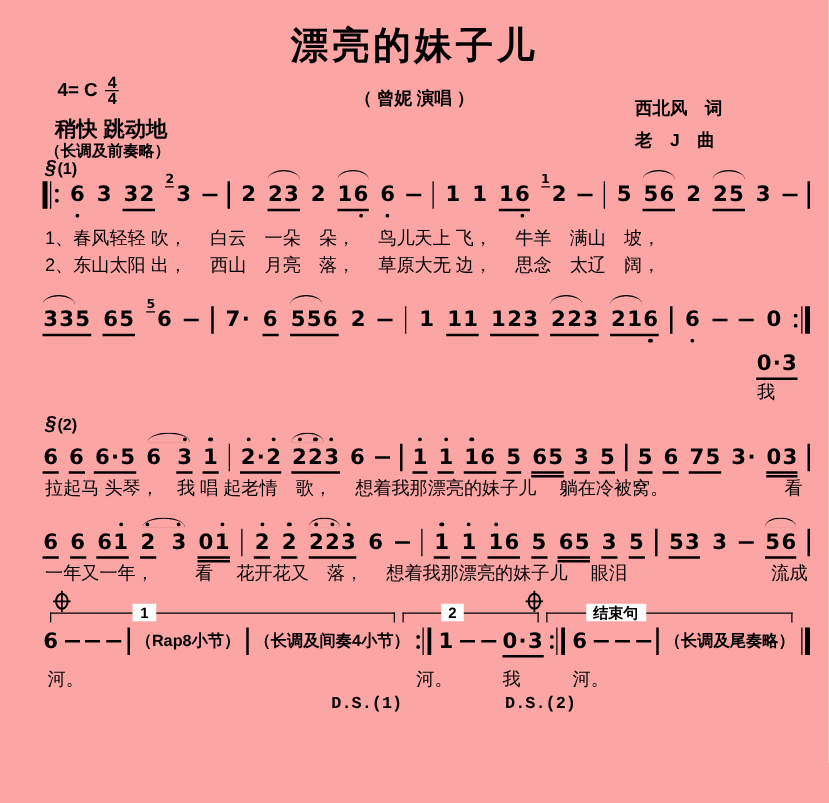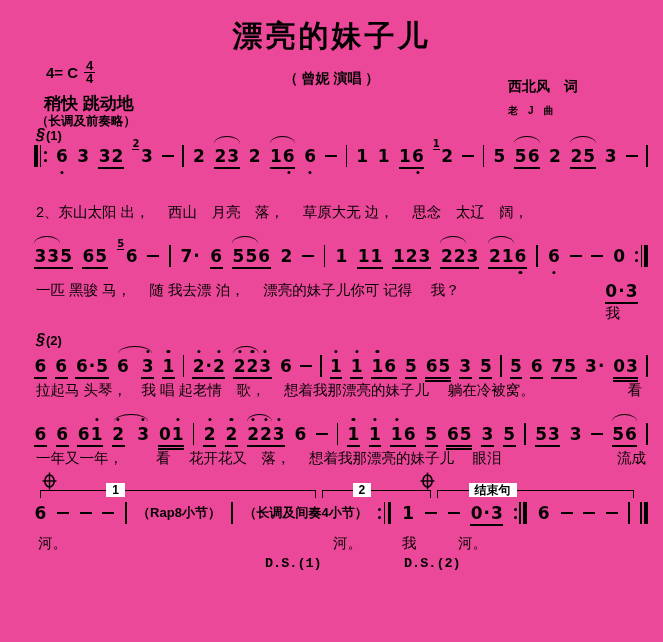--- a/index.html
+++ b/index.html
@@ -1,29 +1,29 @@
 <!DOCTYPE html>
 <html><head>
 <meta charset="utf-8">
 <style>
   html,body{margin:0;padding:0;background:#e8e8e8;}
-  #page{position:relative;width:663px;height:642px;background:#ec4899;color:#000;
+  #page{position:relative;width:663px;height:642px;background:#fca5a5;color:#000;
         font-family:"Liberation Sans",sans-serif;overflow:hidden;}
 
   
   .title{position:absolute;top:16px;left:0;right:0;text-align:center;
          font-size:30px;font-weight:700;letter-spacing:3px;}
   .subtitle{position:absolute;top:70px;left:0;right:0;text-align:center;font-size:14px;font-weight:700;}
   .keysig{position:absolute;left:46px;top:60px;font-size:15px;font-weight:700;display:flex;align-items:center;gap:6px;}
   .tsfrac{display:inline-flex;flex-direction:column;align-items:center;line-height:12px;font-size:13px;font-weight:700;}
   .tsfrac .tsn{border-bottom:1.5px solid #000;padding:0 2px;}
   .tempo{position:absolute;left:44px;top:92px;font-size:17px;font-weight:700;}
   .prelude{position:absolute;left:36px;top:113px;font-size:12.5px;font-weight:600;}
   .credit-lyr{position:absolute;left:508px;top:78px;font-size:14px;font-weight:600;}
-  .credit-comp{position:absolute;left:508px;top:104px;font-size:10px;font-weight:600;}
+  .credit-comp{position:absolute;left:508px;top:104px;font-size:14px;font-weight:600;}
 
   
   .segno{position:absolute;left:36px;font-size:13px;font-weight:700;}
   .segno .sg{font-size:16px;font-style:italic;font-weight:700;margin-right:1px;}
   .segno1{top:126px;} .segno2{top:331px;}
 
   
   .nrow{position:absolute;left:34px;width:614px;display:flex;align-items:center;
         justify-content:space-between;height:30px;}
   .nrow1{top:141px;} .nrow2{top:241px;} .nrow3{top:351px;} .nrow4{top:419px;} .nrow5{top:498px;}
@@ -182,20 +182,21 @@
         <span class="ch">5</span>
         <i class="ul b1"></i>
         <i class="slur" style="left: 0%; width: 100%;"></i>
       </span>
       <span class="note">
         <span class="ch">3</span>
       </span>
       <i class="dash"></i>
       <i class="bar"></i>
     </div>
+  <div class="lyr lyr1a" id="lyr0a"><span>1、春风轻轻 吹，　 白云　一朵　朵，　 鸟儿天上 飞，　 牛羊　满山　坡，</span></div>
   <div class="lyr lyr1b" id="lyr0b"><span>2、东山太阳 出，　 西山　月亮　落，　 草原大无 边，　 思念　太辽　阔，</span></div>
 
   <div class="nrow nrow2" id="nrow1">
       <span class="note">
         <span class="ch">3</span>
         <span class="ch">3</span>
         <span class="ch">5</span>
         <i class="ul b1"></i>
         <i class="slur" style="left: 0%; width: 66.6667%;"></i>
       </span>
@@ -269,21 +270,21 @@
       </span>
       <span class="rsgn">
         <span class="ddots">
           <i></i>
           <i></i>
         </span>
         <i class="thin"></i>
         <i class="thick"></i>
       </span>
     </div>
-  <div class="lyr lyr2a" id="lyr1a"><span>一匹 黑骏 马，　 随 我去漂 泊，　 漂亮的妹子儿你可 记得　 我？</span><span class="note pickup"><span class="ch">0</span><span class="ch">·</span><span class="ch">3</span><i class="ul b1"></i></span></div>
+  <div class="lyr lyr2a" id="lyr1a"><span class="note pickup"><span class="ch">0</span><span class="ch">·</span><span class="ch">3</span><i class="ul b1"></i></span></div>
   <div class="lyr lyr2b" id="lyr1b"><span class="tail tailpad1">我</span></div>
 
   <div class="nrow nrow3" id="nrow2">
       <span class="note">
         <span class="ch">6</span>
         <i class="ul b1"></i>
       </span>
       <span class="note">
         <span class="ch">6</span>
         <i class="ul b1"></i>
@@ -547,20 +548,21 @@
         <i class="thin"></i>
         <i class="thick"></i>
       </span>
       <span class="note">
         <span class="ch">6</span>
       </span>
       <i class="dash"></i>
       <i class="dash"></i>
       <i class="dash"></i>
       <i class="bar"></i>
+      <span class="ptext">（长调及尾奏略）</span>
       <span class="rsgn">
         <i class="thin"></i>
         <i class="thick"></i>
       </span>
     </div>
 
   <div class="elyr elyr1">河。</div>
   <div class="elyr elyr2">河。</div>
   <div class="elyr elyr3">我</div>
   <div class="elyr elyr4">河。</div>

